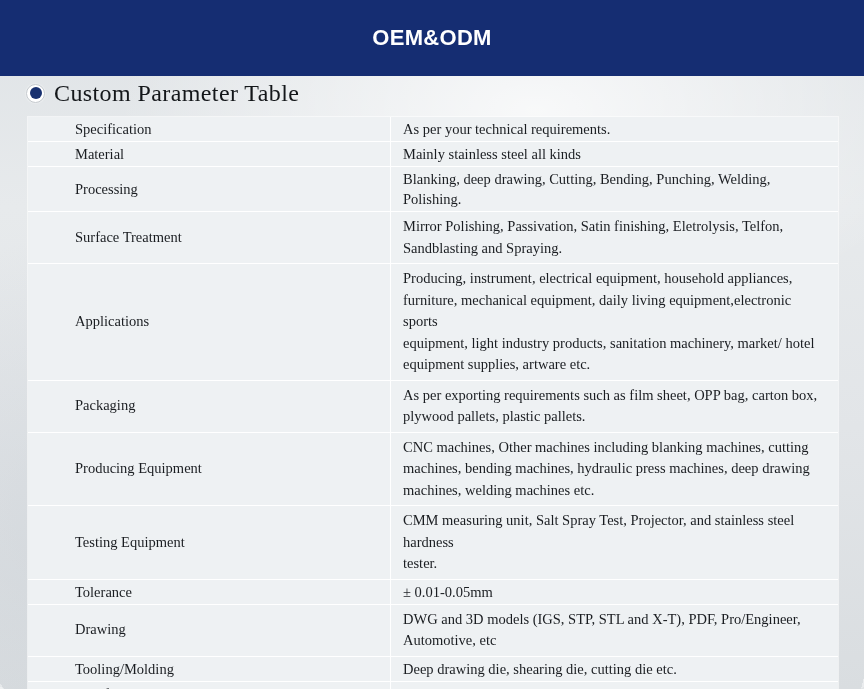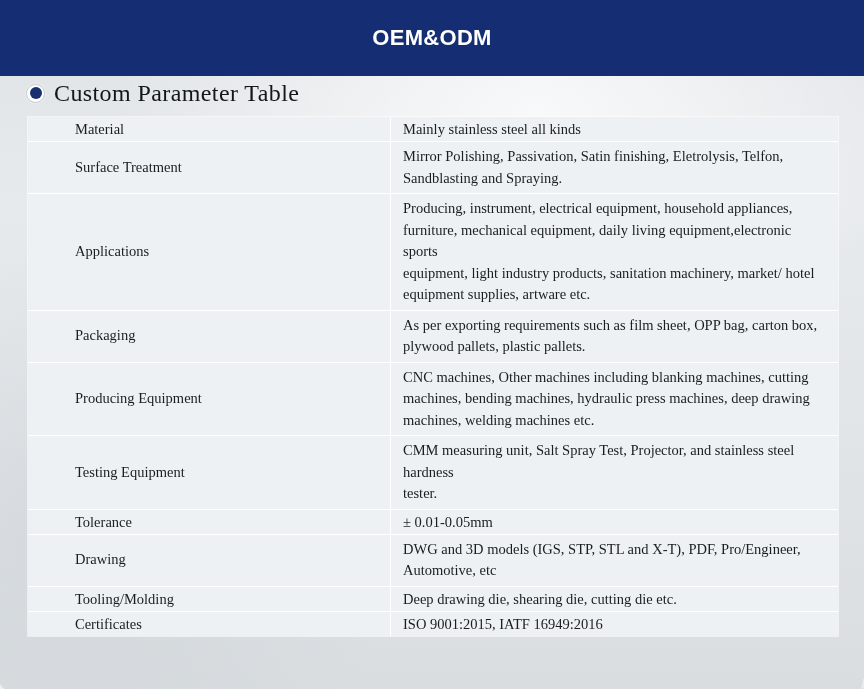--- a/index.html
+++ b/index.html
@@ -149,23 +149,35 @@
 <div class="section-head">
   <span class="radio-bullet">
       <i></i>
     </span>
   <span class="section-title">Custom Parameter Table</span>
 </div>
 
 <table class="param-table">
   <tbody>
       <tr class="tight">
+        <td class="k">Specification</td>
+        <td class="v">
+          <span class="v-line">As per your technical requirements.</span>
+        </td>
+      </tr>
+      <tr class="tight">
         <td class="k">Material</td>
         <td class="v">
           <span class="v-line">Mainly stainless steel all kinds</span>
+        </td>
+      </tr>
+      <tr class="tight">
+        <td class="k">Processing</td>
+        <td class="v">
+          <span class="v-line">Blanking, deep drawing, Cutting, Bending, Punching, Welding, Polishing.</span>
         </td>
       </tr>
       <tr>
         <td class="k">Surface Treatment</td>
         <td class="v">
           <span class="v-line">Mirror Polishing, Passivation, Satin finishing, Eletrolysis, Telfon,</span>
           <span class="v-line">Sandblasting and Spraying.</span>
         </td>
       </tr>
       <tr>

